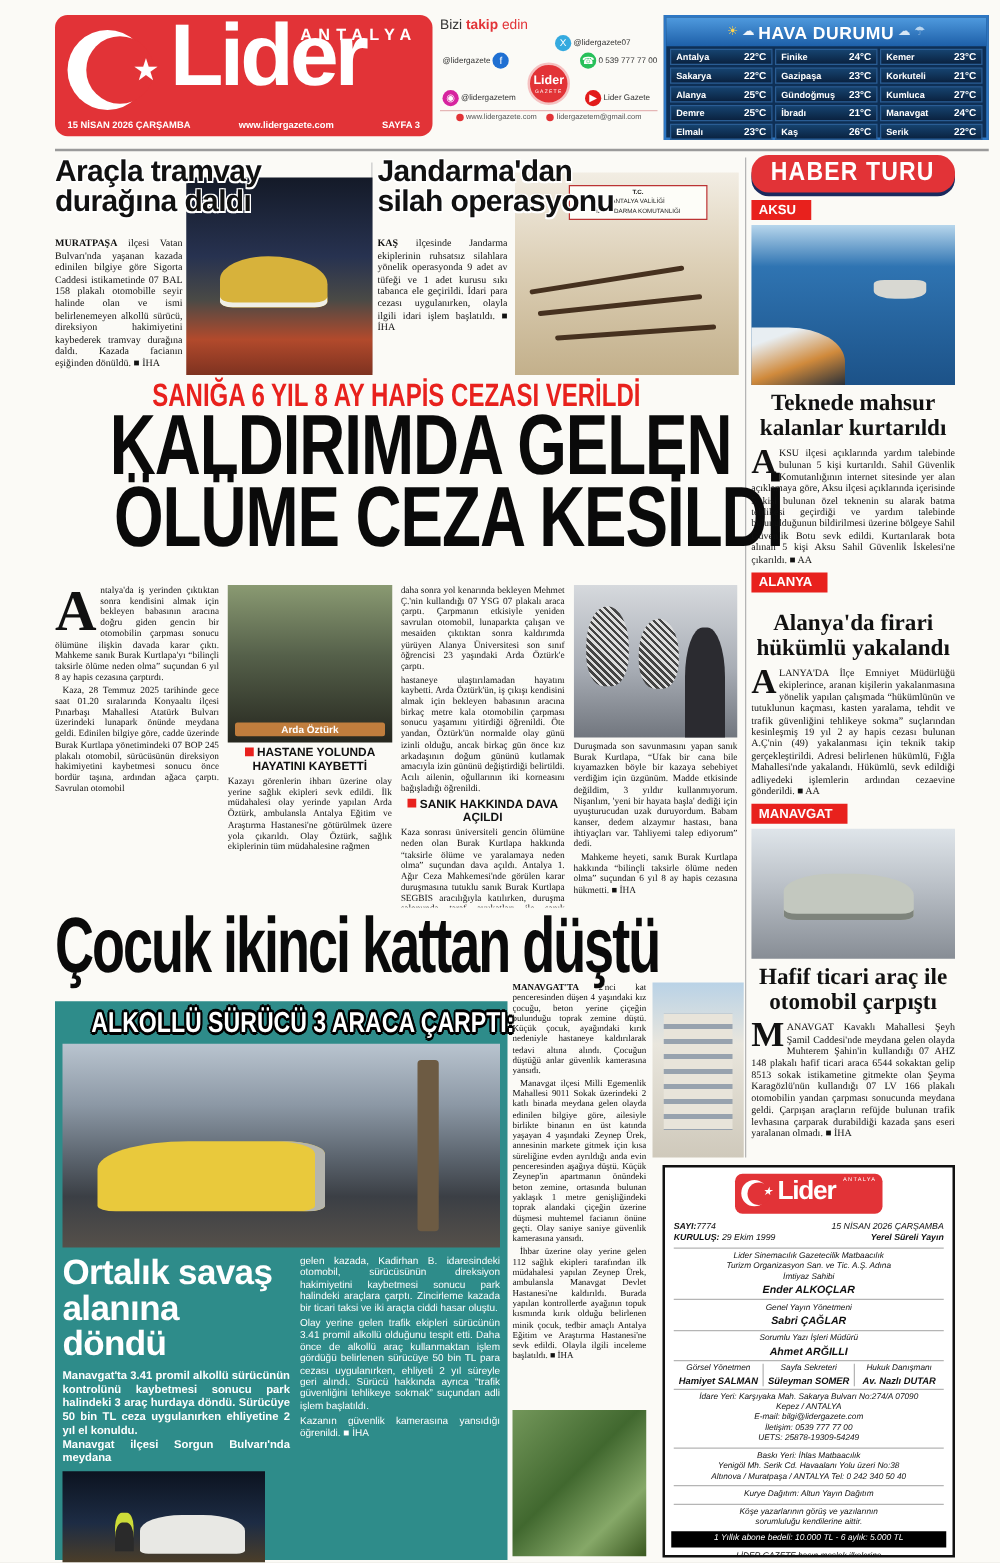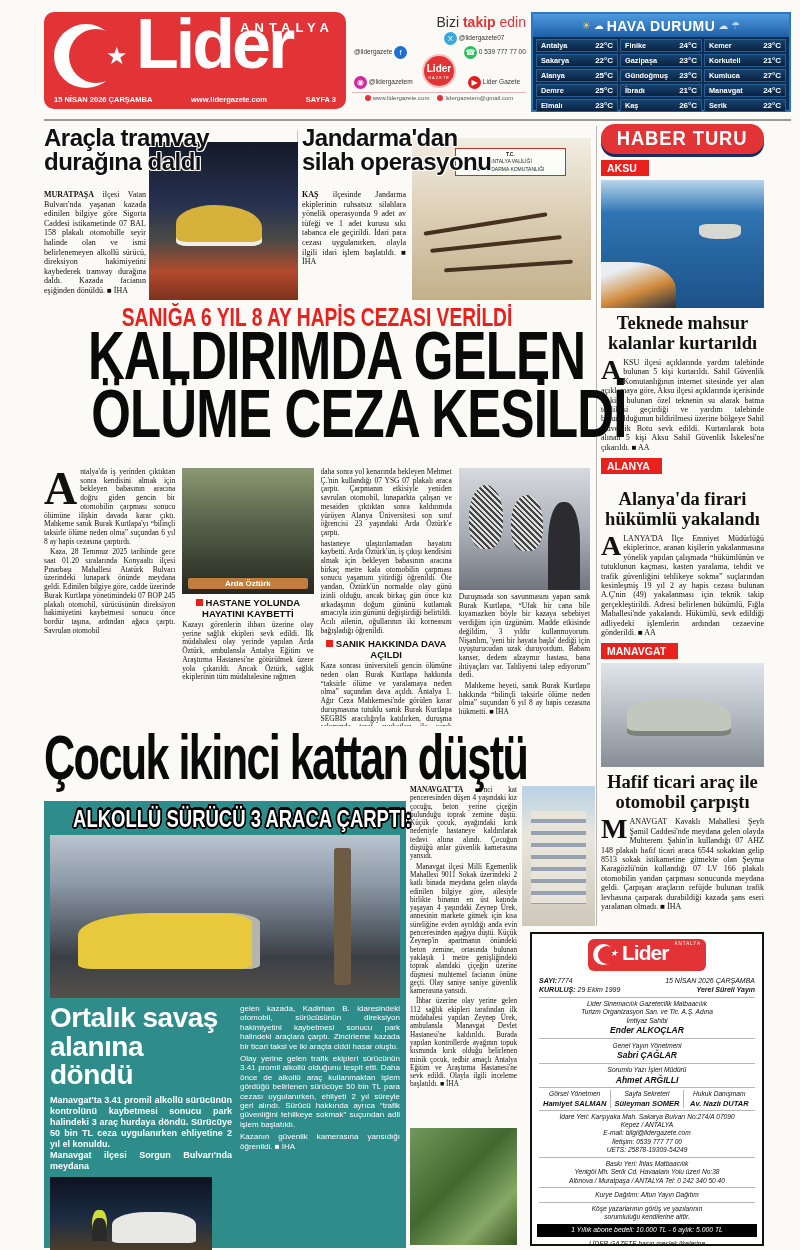--- a/index.html
+++ b/index.html
@@ -10,21 +10,21 @@
   
   .mast{left:44px;top:12px;width:302px;height:97px;background:#e23337;border-radius:10px;color:#fff;overflow:hidden}
   .cres{position:absolute;left:10px;top:12px;width:64px;height:64px;border-radius:50%;background:#fff}
   .cres::after{content:"";position:absolute;left:15px;top:5px;width:54px;height:54px;border-radius:50%;background:#e23337}
   .mstar{position:absolute;left:62px;top:30px;font-size:24px;color:#fff}
   .brand{position:absolute;left:92px;top:-8px;font-size:70px;font-weight:bold;letter-spacing:-3px}
   .region{position:absolute;right:12px;top:8px;font-size:13px;font-weight:bold;letter-spacing:5px}
   .mastb{position:absolute;left:10px;right:10px;bottom:5px;display:flex;justify-content:space-between;font-size:7.5px;font-weight:bold}
   
   .social{left:352px;top:13px;width:174px;height:98px;font-size:6.5px}
-  .soc-title{text-align:right;font-size:14px;margin-top:1px}
+  .soc-title{text-align:left;font-size:11px;margin-top:1px}
   .soc-title .t1{color:#333}.soc-title .t2{color:#e23337;font-weight:bold}.soc-title .t3{color:#e23337}
   .soc-grid{position:relative;height:62px}
   .ci{display:inline-flex;width:13px;height:13px;border-radius:50%;color:#fff;font-size:8px;align-items:center;justify-content:center;vertical-align:middle}
   .cx{background:#35aadf}.cf{background:#1f6fd2}.cw{background:#27c05a}.cg{background:#d6249f}.cy{background:#e21b1b}
   .soc-it{position:absolute;white-space:nowrap;color:#333}
   .lidcirc{position:absolute;left:70px;top:24px;width:34px;height:34px;border-radius:50%;background:#e23337;border:2px solid #f5c1c1;color:#fff;text-align:center;line-height:1}
   .lidcirc .a{font-size:10px;font-weight:bold;display:block;margin-top:8px}.lidcirc .b{font-size:4px;letter-spacing:1px}
   .soc-bot{display:flex;justify-content:center;gap:8px;color:#555;font-size:6px;border-top:1px solid #e5b6b6;padding-top:2px}
   .dotr{display:inline-block;width:6px;height:6px;border-radius:50%;background:#e23337;margin-right:2px;vertical-align:middle}
   
@@ -279,21 +279,21 @@
   <div class="abs mainart">
     <div class="mcol">
       <p class="noind"><span class="dropcap">A</span><span>ntalya'da iş yerinden çıktıktan sonra kendisini almak için bekleyen babasının aracına doğru giden gencin bir otomobilin çarpması sonucu ölümüne ilişkin davada karar çıktı. Mahkeme sanık Burak Kurtlapa'yı “bilinçli taksirle ölüme neden olma” suçundan 6 yıl 8 ay hapis cezasına çarptırdı.</span></p>
       <p>Kaza, 28 Temmuz 2025 tarihinde gece saat 01.20 sıralarında Konyaaltı ilçesi Pınarbaşı Mahallesi Atatürk Bulvarı üzerindeki lunapark önünde meydana geldi. Edinilen bilgiye göre, cadde üzerinde Burak Kurtlapa yönetimindeki 07 BOP 245 plakalı otomobil, sürücüsünün direksiyon hakimiyetini kaybetmesi sonucu önce bordür taşına, ardından ağaca çarptı. Savrulan otomobil</p>
     </div>
     <div class="mcol">
       <div class="m-photo1">
         <div class="m-cap">Arda Öztürk</div>
       </div>
       <div class="subhead"><span class="sq"></span><span>HASTANE YOLUNDA HAYATINI KAYBETTİ</span></div>
-      <p class="noind">Kazayı görenlerin ihbarı üzerine olay yerine sağlık ekipleri sevk edildi. İlk müdahalesi olay yerinde yapılan Arda Öztürk, ambulansla Antalya Eğitim ve Araştırma Hastanesi'ne götürülmek üzere yola çıkarıldı. Ancak Öztürk, sağlık ekiplerinin tüm müdahalesine rağmen</p>
+      <p class="noind">Kazayı görenlerin ihbarı üzerine olay yerine sağlık ekipleri sevk edildi. İlk müdahalesi olay yerinde yapılan Arda Öztürk, ambulansla Antalya Eğitim ve Araştırma Hastanesi'ne götürülmek üzere yola çıkarıldı. Olay Öztürk, sağlık ekiplerinin tüm müdahalesine rağmen</p>
     </div>
     <div class="mcol">
       <p class="noind">daha sonra yol kenarında bekleyen Mehmet Ç.'nin kullandığı 07 YSG 07 plakalı araca çarptı. Çarpmanın etkisiyle yeniden savrulan otomobil, lunaparkta çalışan ve mesaiden çıktıktan sonra kaldırımda yürüyen Alanya Üniversitesi son sınıf öğrencisi 23 yaşındaki Arda Öztürk'e çarptı.</p>
       <p class="noind">hastaneye ulaştırılamadan hayatını kaybetti. Arda Öztürk'ün, iş çıkışı kendisini almak için bekleyen babasının aracına birkaç metre kala otomobilin çarpması sonucu yaşamını yitirdiği öğrenildi. Öte yandan, Öztürk'ün normalde olay günü izinli olduğu, ancak birkaç gün önce kız arkadaşının doğum gününü kutlamak amacıyla izin gününü değiştirdiği belirtildi. Acılı ailenin, oğullarının iki korneasını bağışladığı öğrenildi.</p>
       <div class="subhead"><span class="sq"></span><span>SANIK HAKKINDA DAVA AÇILDI</span></div>
       <p class="noind">Kaza sonrası üniversiteli gencin ölümüne neden olan Burak Kurtlapa hakkında “taksirle ölüme ve yaralamaya neden olma” suçundan dava açıldı. Antalya 1. Ağır Ceza Mahkemesi'nde görülen karar duruşmasına tutuklu sanık Burak Kurtlapa SEGBIS aracılığıyla katılırken, duruşma salonunda taraf avukatları ile sanık yakınları hazır bulundu.</p>
     </div>
     <div class="mcol">
       <div class="m-photo2">
         <div class="scarf" style="left:8%;top:14%;width:26%;height:52%"></div>

